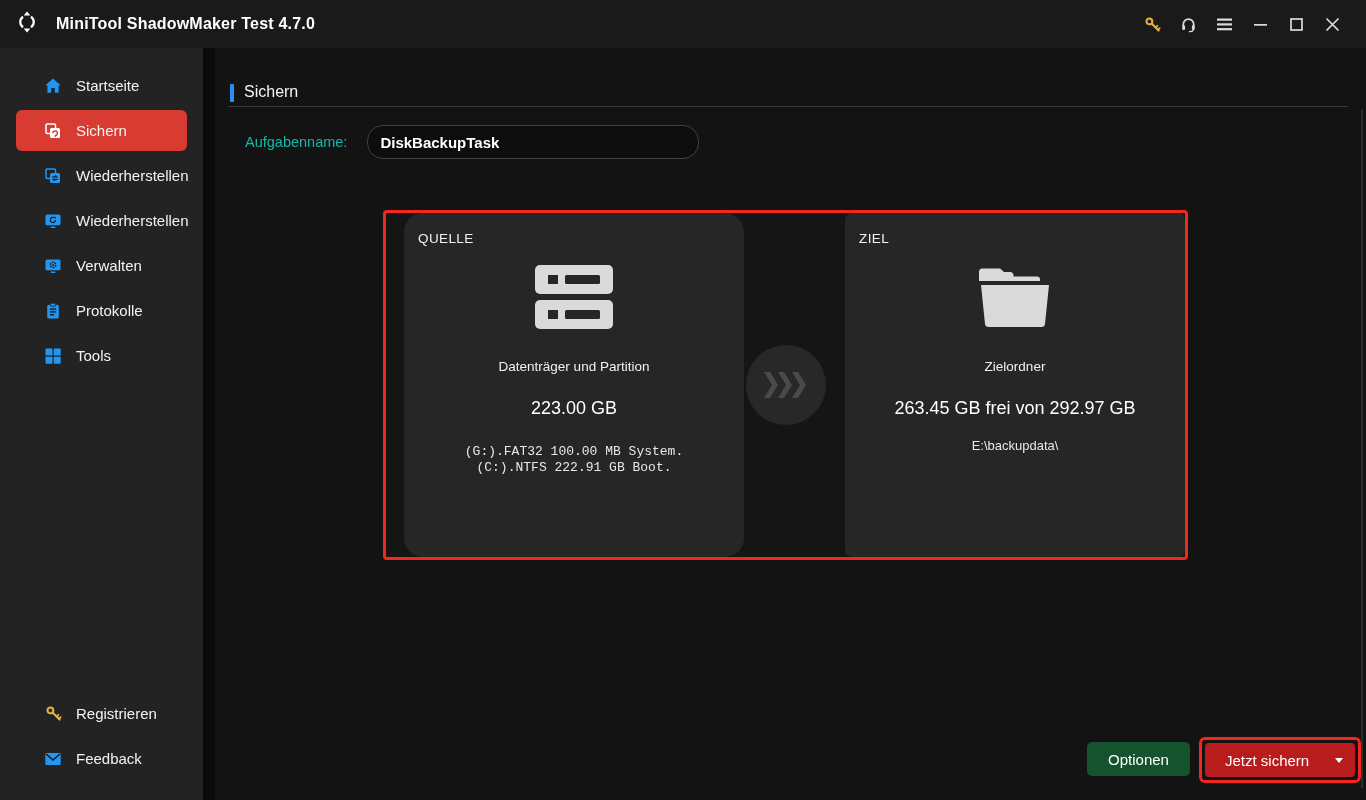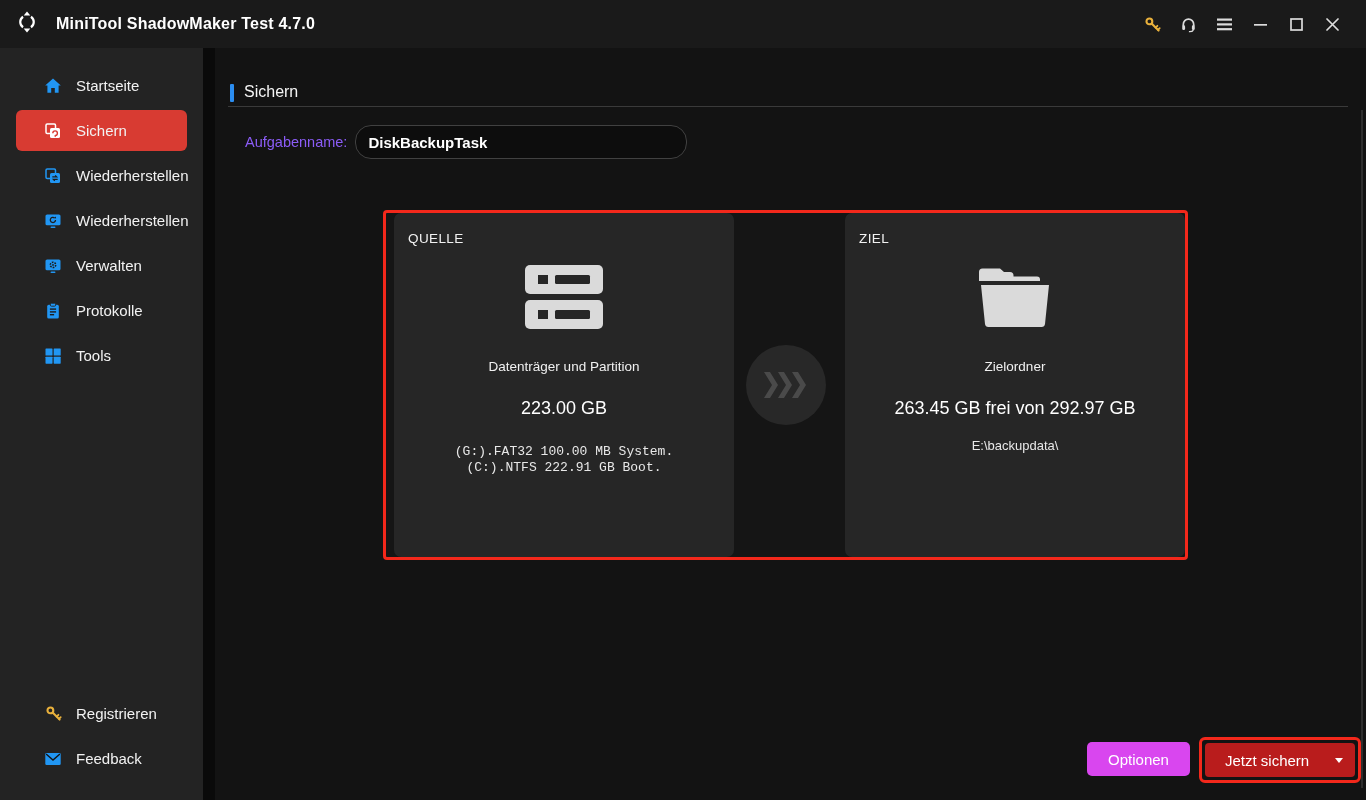--- a/index.html
+++ b/index.html
@@ -26,44 +26,44 @@
   .sidebar-footer { position:absolute; bottom:19px; left:0; width:100%; }
 
   
   .main { position:absolute; top:48px; left:215px; width:1151px; height:752px; background:#131313; }
   .accent-bar { position:absolute; left:15px; top:36px; width:4px; height:18px; background:#2b8df0; border-radius:1px; }
   .page-title { position:absolute; left:29px; top:35px; font-size:16px; color:#f5f5f5; }
   .header-sep { position:absolute; left:13px; top:58px; width:1120px; height:1px; background:#3a3a3a; }
   .edge-line { position:absolute; right:3px; top:62px; bottom:12px; width:2px; background:#2e2e2e; }
 
   .task-row { position:absolute; left:30px; top:77px; height:34px; display:flex; align-items:center; }
-  .task-label { color:#8b5cf6; font-size:14.5px; margin-right:8px; }
+  .task-label { color:#14b8a6; font-size:14.5px; margin-right:20px; }
   .task-input { width:332px; height:34px; background:#0d0d0d; border:1px solid #414141; border-radius:16px;
                 color:#ffffff; font-weight:bold; font-size:15px; padding:0 12px; outline:none;
                 font-family:"Liberation Sans", sans-serif; }
 
   
   .highlight-rect { position:absolute; left:168px; top:162px; width:805px; height:350px;
                     border:3px solid #f3281b; border-radius:4px; background:#151515; }
   .card { position:absolute; top:0; width:340px; height:344px; background:#262626; border-radius:7px; cursor:pointer; }
-  .card.source { left:8px; }
+  .card.source { left:18px;border-radius:19px; }
   .card.dest { right:0; }
   .card-heading { position:absolute; top:18px; left:14px; color:#f2f2f2; font-size:13.5px; letter-spacing:0.4px; }
   .card-icon { position:absolute; top:52px; left:0; width:100%; display:flex; justify-content:center; }
   .card-type { position:absolute; top:146px; width:100%; text-align:center; color:#f0f0f0; font-size:13.5px; }
   .card-size { position:absolute; top:185px; width:100%; text-align:center; color:#ffffff; font-size:18px; }
   .card-details { position:absolute; top:231px; width:100%; text-align:center; color:#e8e8e8; font-size:13px; line-height:16px;font-family:Liberation Mono, monospace; }
   .card-path { position:absolute; top:225px; width:100%; text-align:center; color:#e8e8e8; font-size:13px; }
 
   .arrow-circle { position:absolute; left:50%; top:50%; transform:translate(-50%,-50%);
                   width:80px; height:80px; border-radius:50%; background:#282828;
                   display:flex; align-items:center; justify-content:center; }
 
   
-  .options-btn { position:absolute; left:872px; top:694px; width:103px; height:34px; background:#d946ef;
+  .options-btn { position:absolute; left:872px; top:694px; width:103px; height:34px; background:#14532d;
                  border:none; border-radius:5px; color:#ffffff; font-size:15px; cursor:pointer;
                  font-family:"Liberation Sans", sans-serif; }
   .backup-wrap { position:absolute; left:984px; top:689px; width:162px; height:46px;
                  border:3px solid #f3281b; border-radius:6px; padding:3px; }
   .backup-btn { width:100%; height:100%; background:#b91c1c; border:none; border-radius:4px;
                 display:flex; align-items:center; justify-content:space-between; padding:0 12px 0 20px;
                 color:#ffffff; font-size:15px; cursor:pointer; font-family:"Liberation Sans", sans-serif; }
   .dd-caret { width:0; height:0; border-left:4px solid transparent; border-right:4px solid transparent;
               border-top:5px solid #ffffff; }
 </style>

